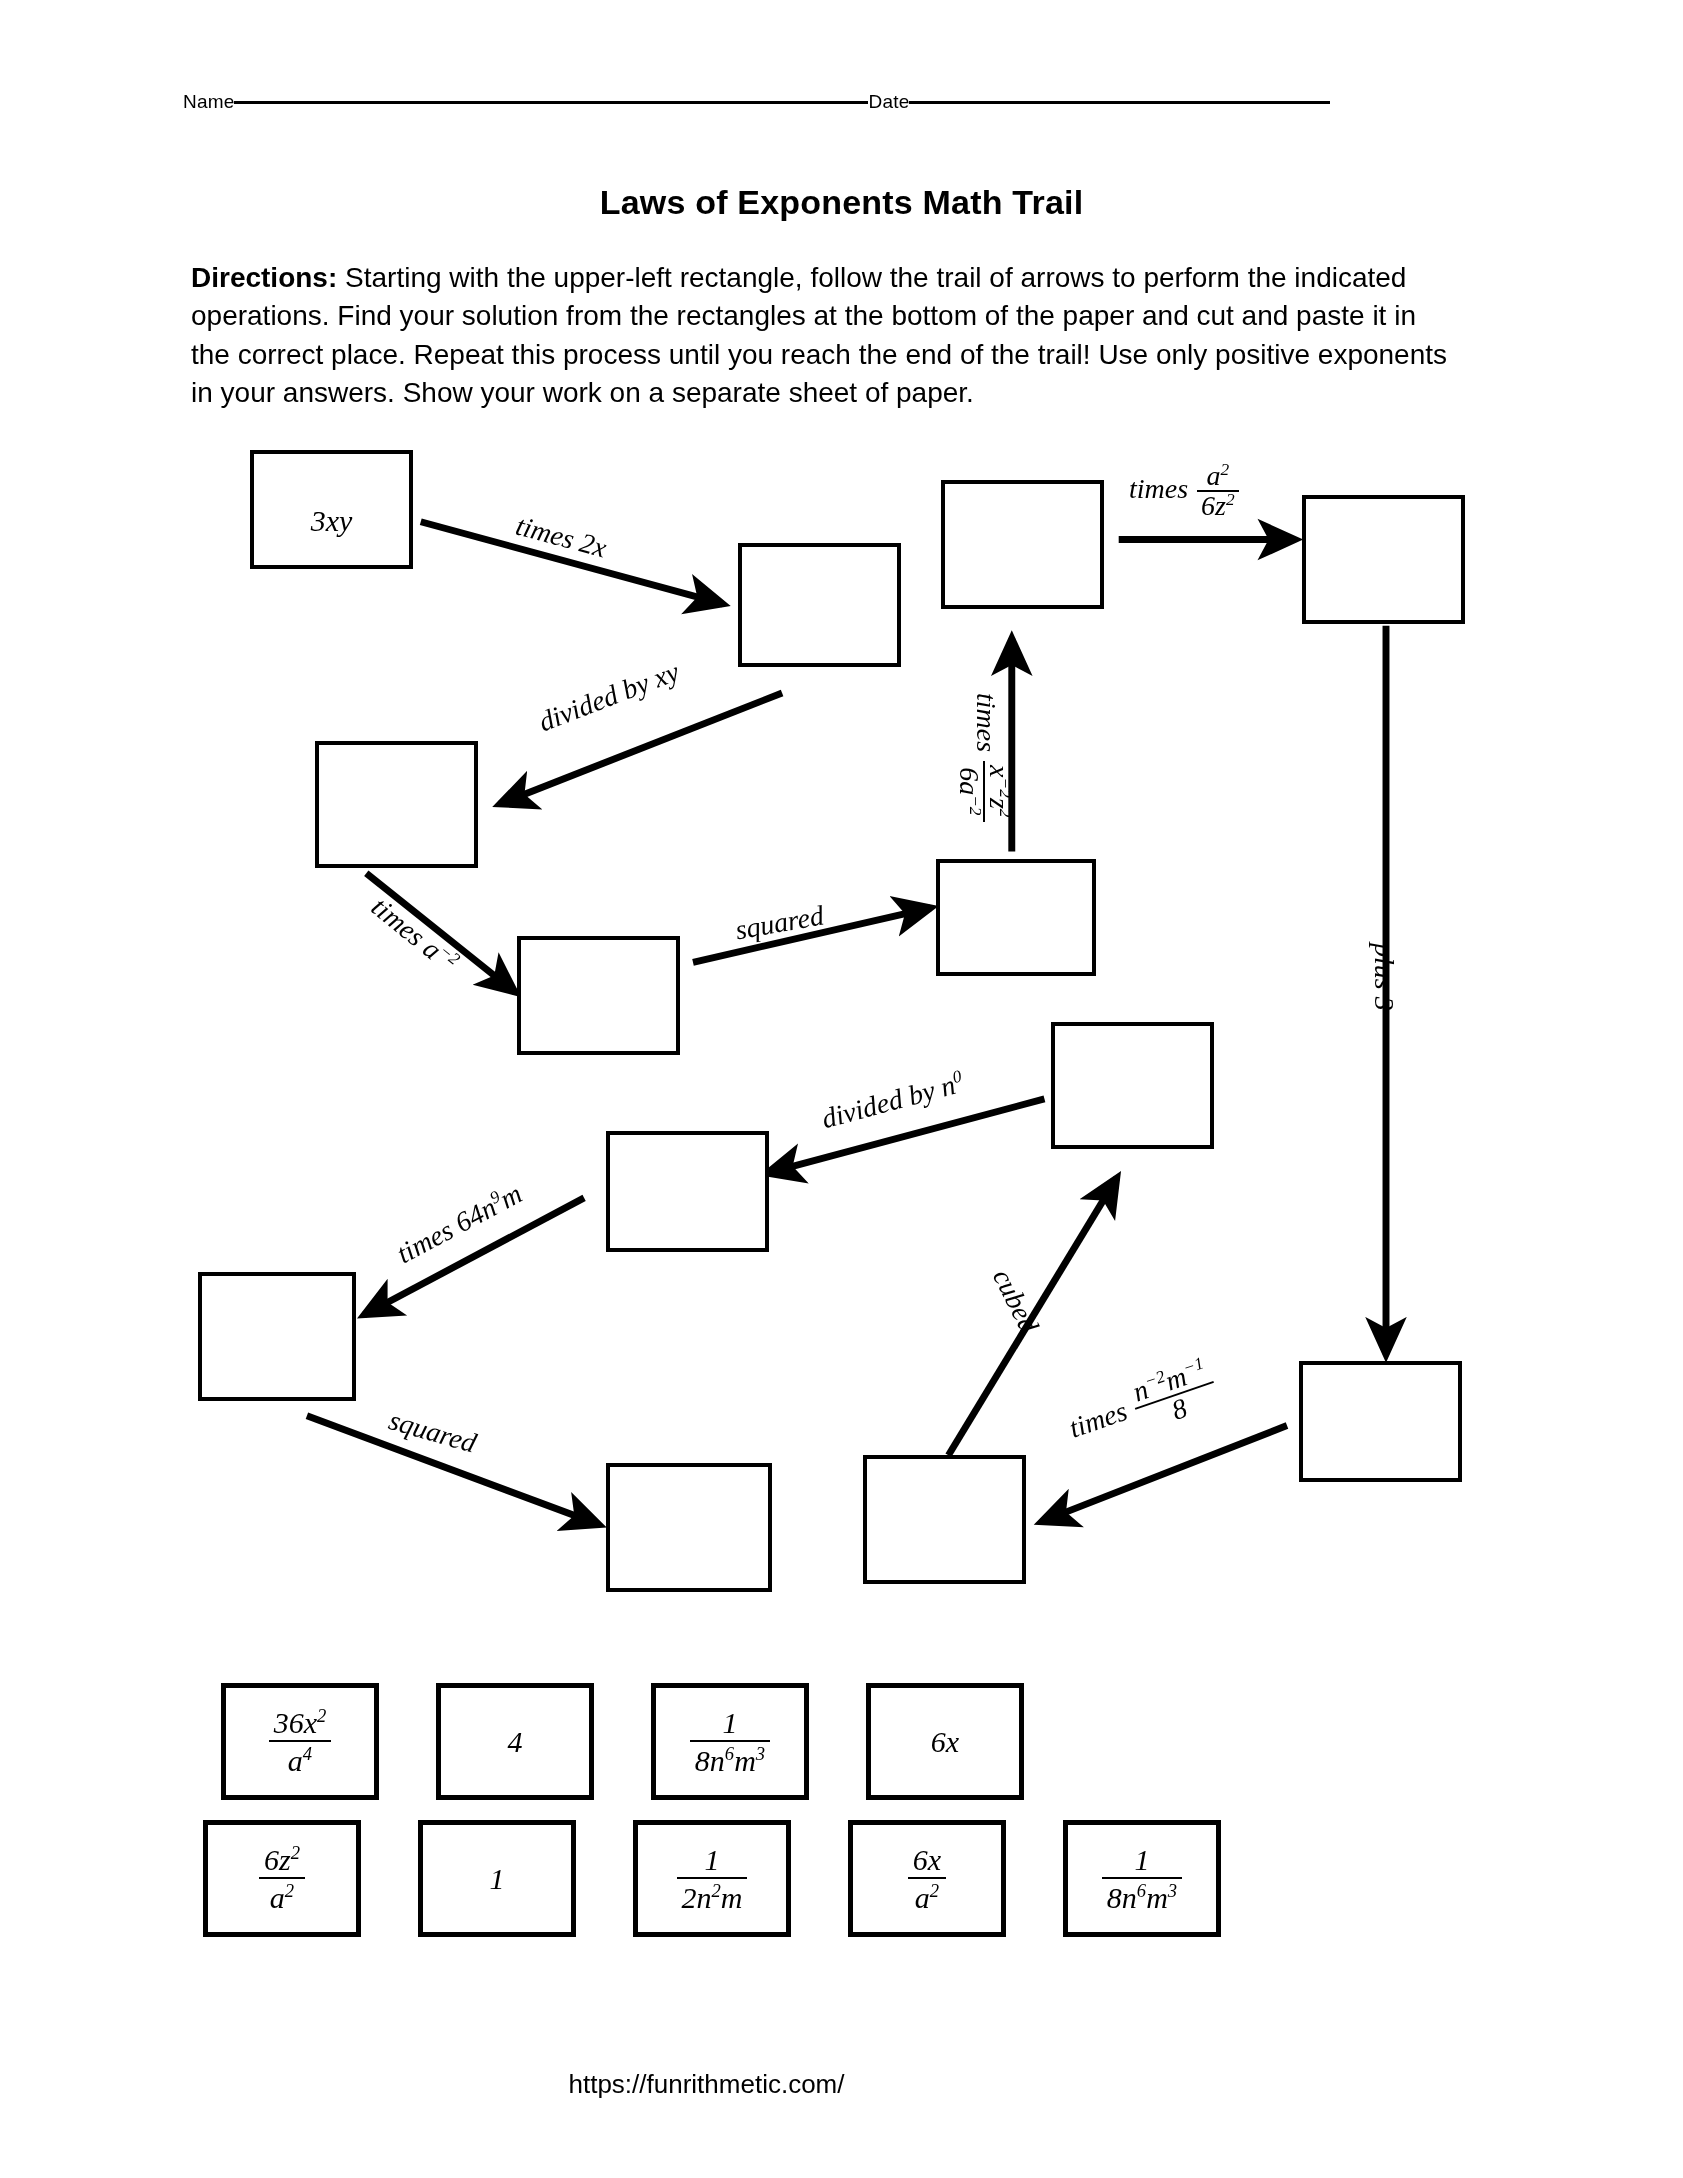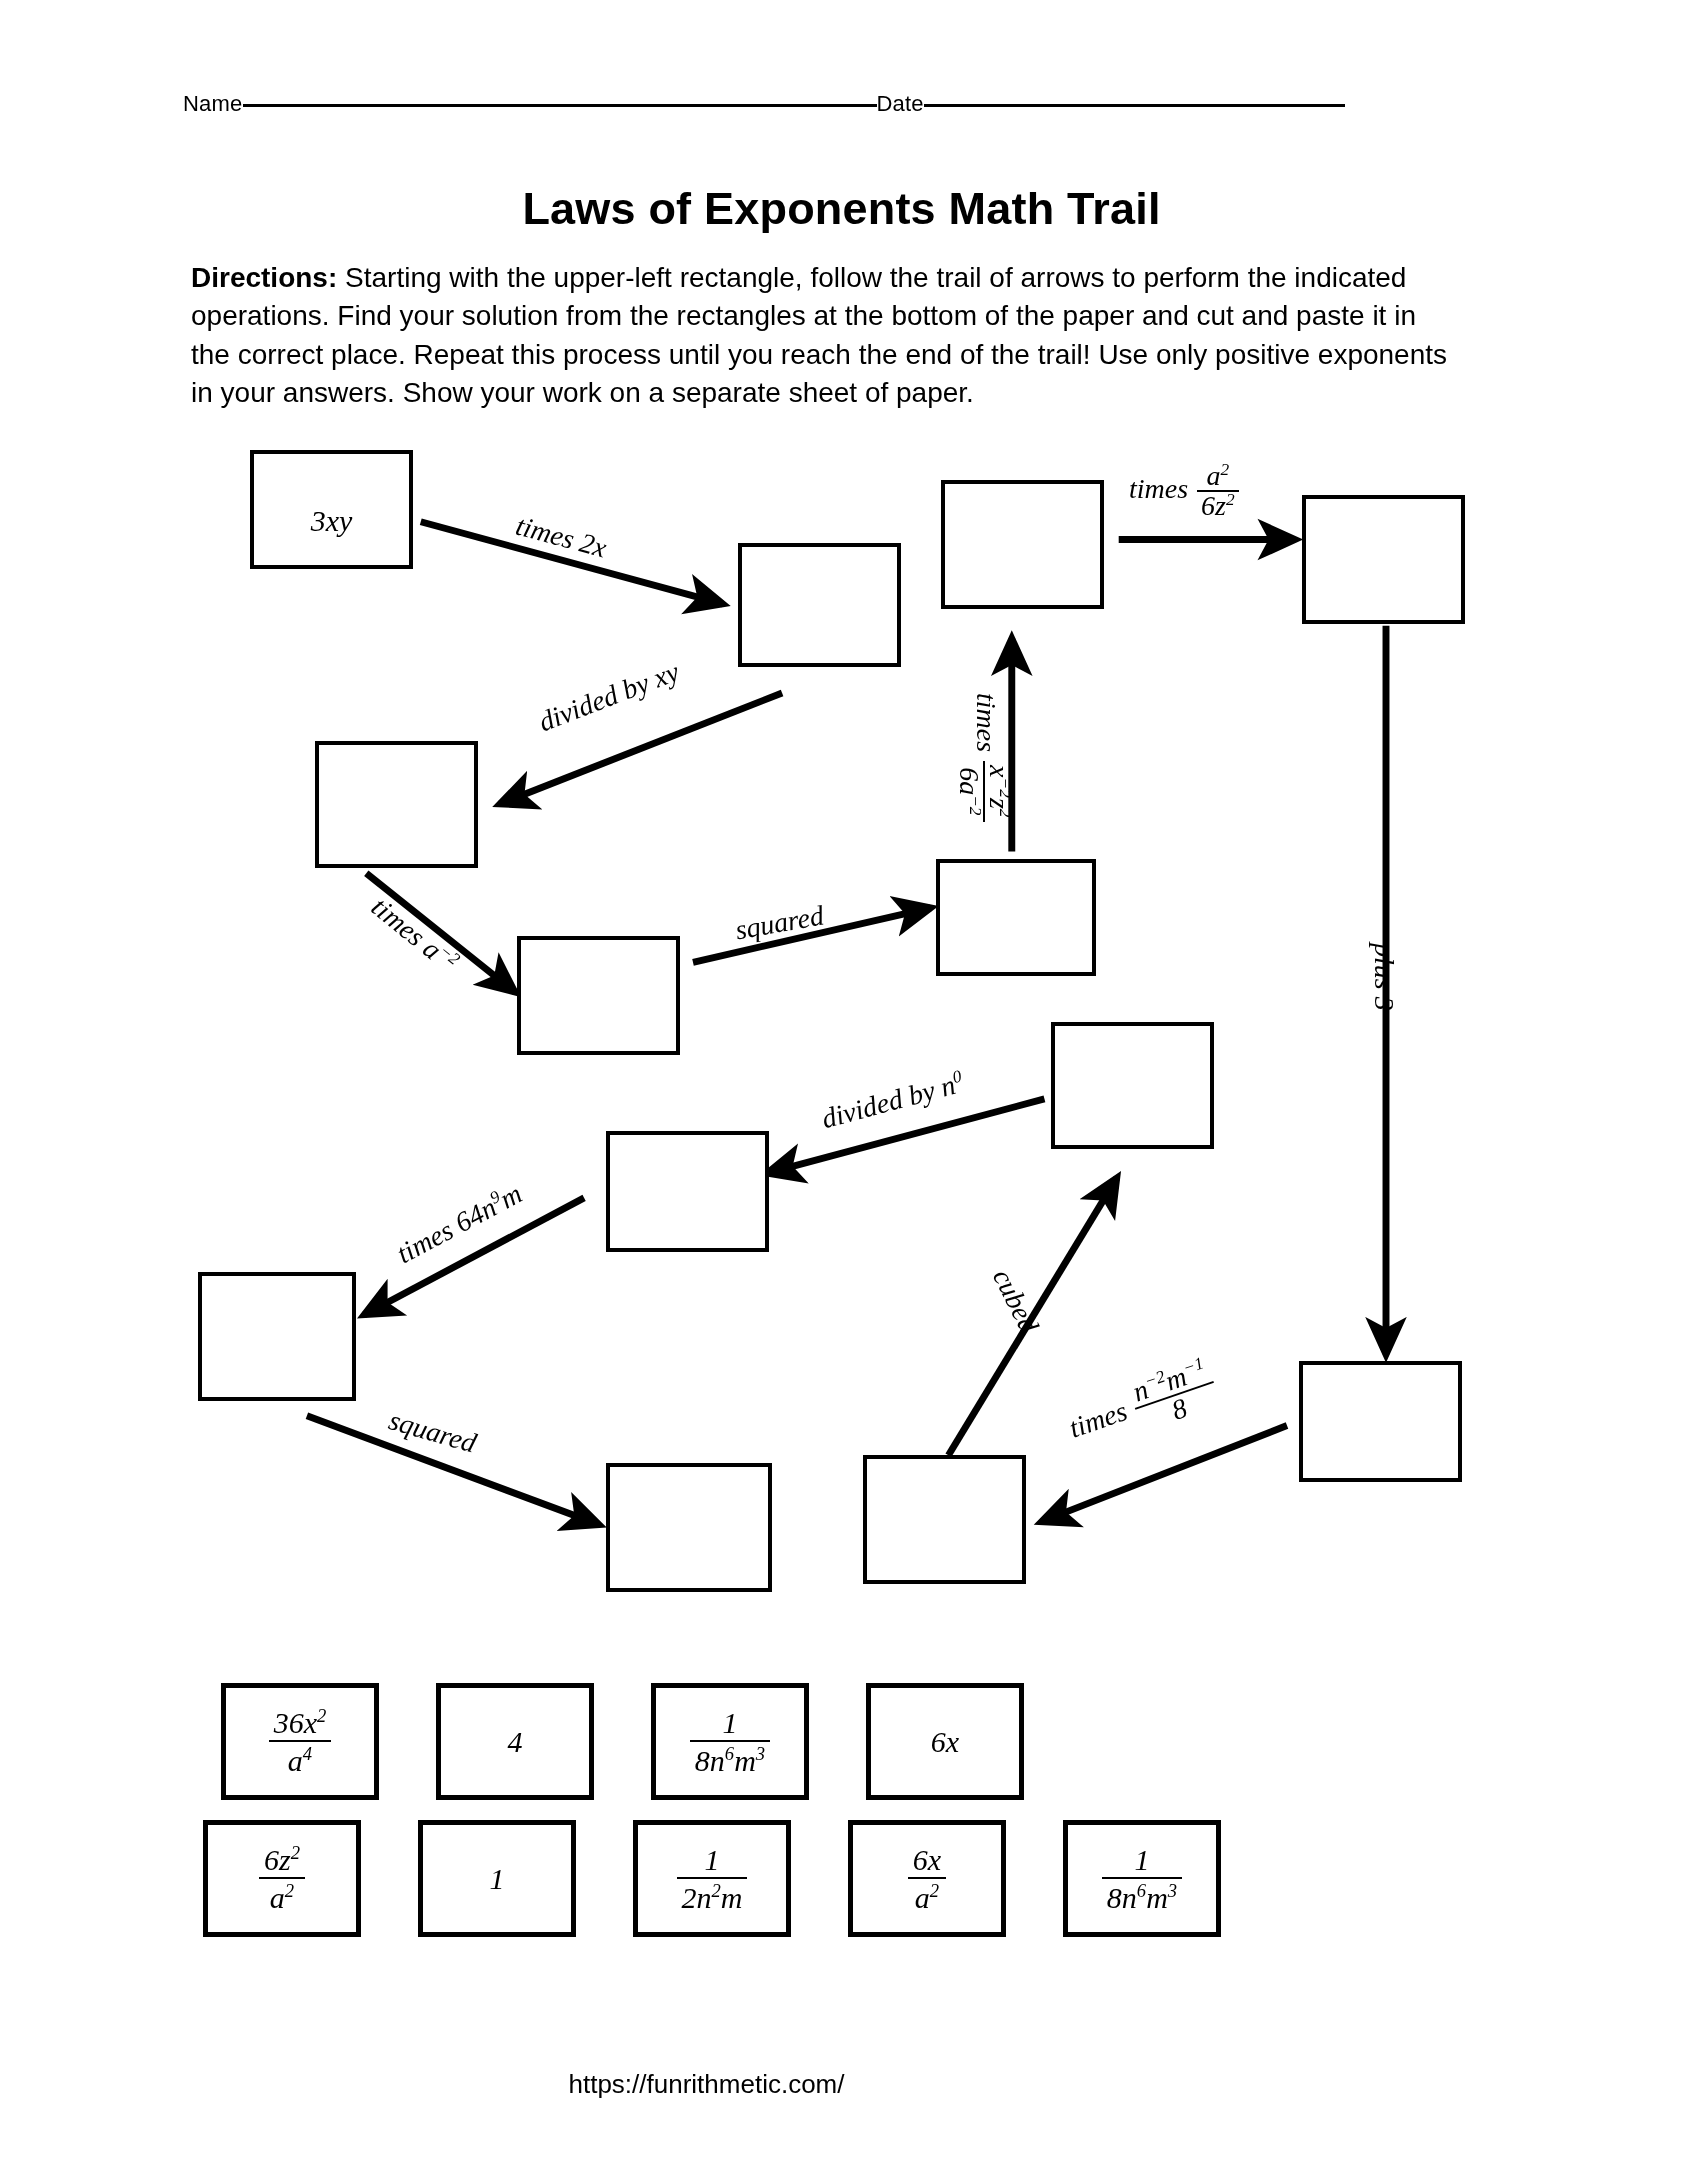--- a/index.html
+++ b/index.html
@@ -9,33 +9,33 @@
     font-family:"Liberation Sans", sans-serif;
     color:#000000;
     position:relative;
     overflow:hidden;
   }
 
   
   .name-date-row{
     position:absolute; left:183px; top:91px; width:1317px;
     display:flex; align-items:baseline;
-    font-size:22px; letter-spacing:0.2px;
+    font-size:19px; letter-spacing:0.2px;
   }
   .nd-label{ white-space:nowrap; }
   .nd-rule{
     flex:0 0 auto; border-bottom:3px solid #000; height:1px;
     position:relative; top:-4px;
   }
   .rule-name{ width:634px; }
   .rule-date{ width:421px; }
 
   .page-title{
     position:absolute; left:0; top:183px; width:1683px;
-    text-align:center; font-size:45px; font-weight:700;
+    text-align:center; font-size:34px; font-weight:700;
     letter-spacing:0.2px;
   }
 
   .directions{
     position:absolute; left:191px; top:259px; width:1262px;
     font-size:28px; line-height:1.37;
   }
   .directions b{ font-weight:700; }
 
   

